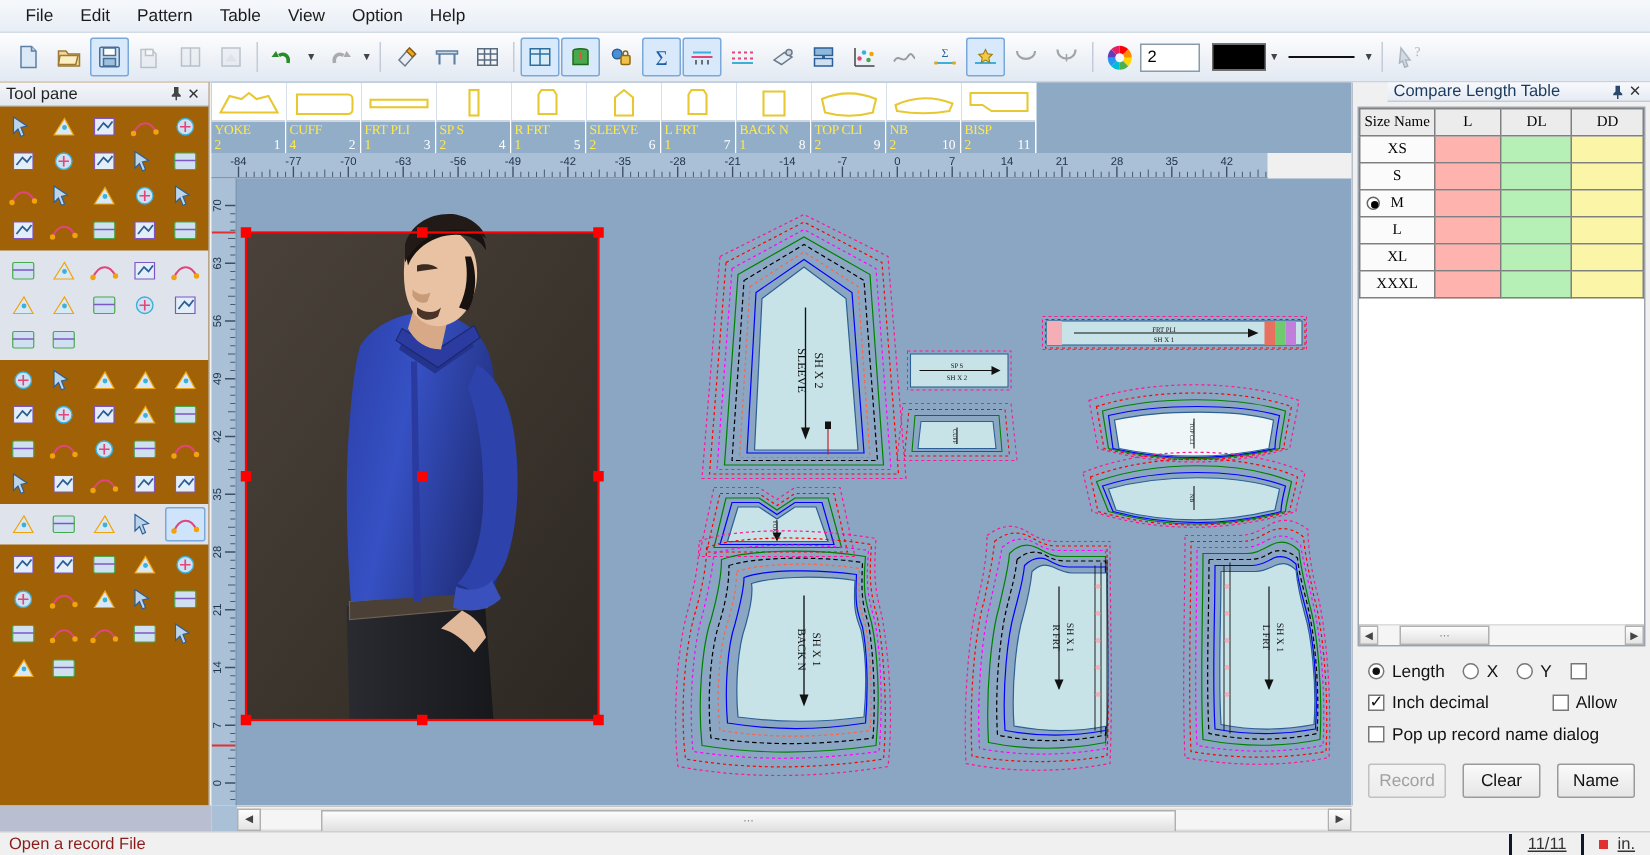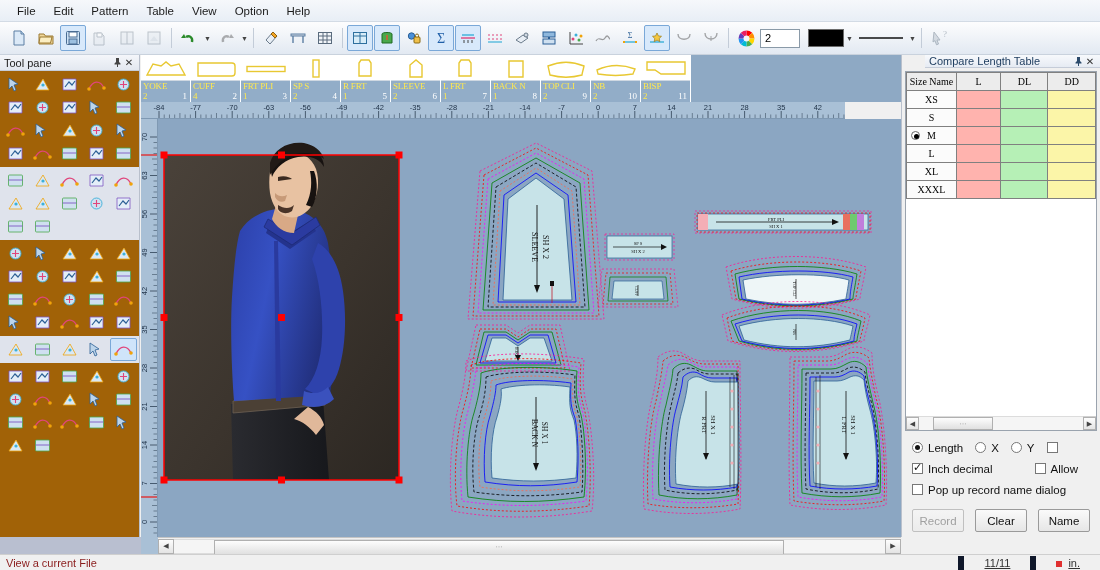--- a/index.html
+++ b/index.html
@@ -209,21 +209,21 @@
   .btn.dis { color: #a0a0a0; border-color: #c0c0c0;
              background: linear-gradient(to bottom,#f4f4f4,#ececec); }
 
   
   .statusbar {
     position: absolute; left: 0; top: 554px; width: 1100px; height: 16px;
     background: #f0f0f0; border-top: 1px solid #cfcfcf;
     display: flex; align-items: center; font-size: 11px;
   }
   .st-msg { color: #8a1c1c; padding-left: 6px; flex: 1; }
-  .st-cell { padding: 0 20px; color: #333; border-left: 6px solid #0f172a; line-height: 14px; text-decoration: underline; }
+  .st-cell { padding: 0 10px; color: #333; border-left: 2px solid #0f172a; line-height: 14px; text-decoration: underline; }
   .st-dot { width: 6px; height: 6px; background: #e03030; display: inline-block; margin-right: 6px; }
 
   .leftfill {
     position: absolute; left: 0; top: 537px; width: 141px; height: 17px;
     background: #b9bfd0;
   }
   .corner-b {
     position: absolute; left: 141px; top: 537px; width: 17px; height: 17px;
     background: #a9c0d6;
   }
@@ -1678,20 +1678,20 @@
     </div>
 
     <div class="btnrow" style="padding-bottom:10px">
       <div class="btn dis">Record</div>
       <div class="btn">Clear</div>
       <div class="btn">Name</div>
     </div>
   </div>
 
   <div class="statusbar">
-    <span class="st-msg">View a current File</span>
+    <span class="st-msg">Open a record File</span>
     <span class="st-cell">11/11</span>
     <span class="st-cell">
       <span class="st-dot"></span><span>in.</span>
     </span>
   </div>
 
 </div>
 
 </body></html>

